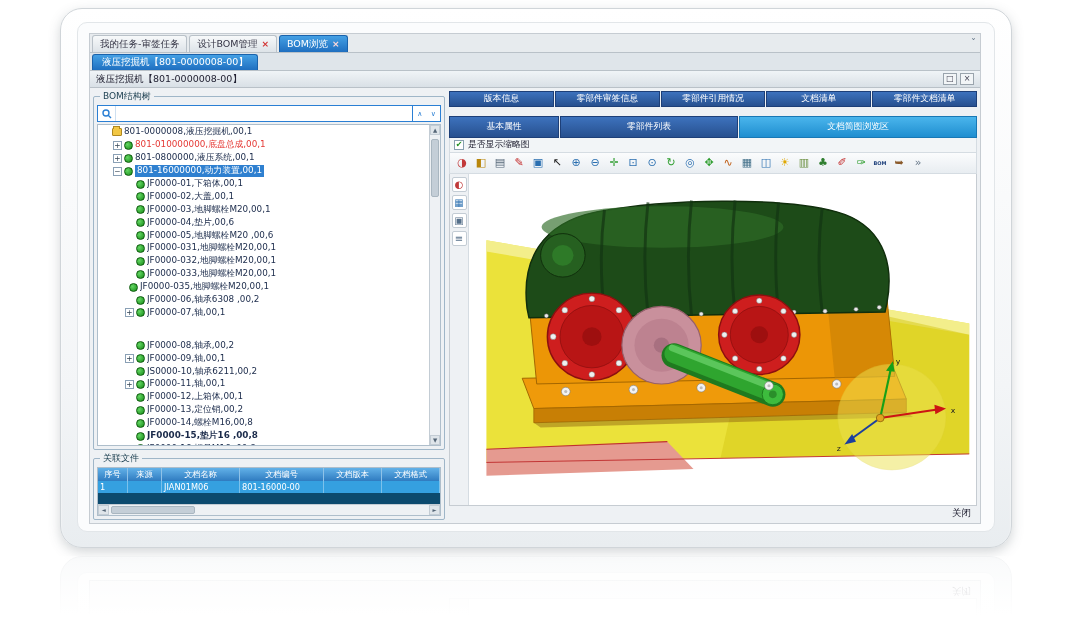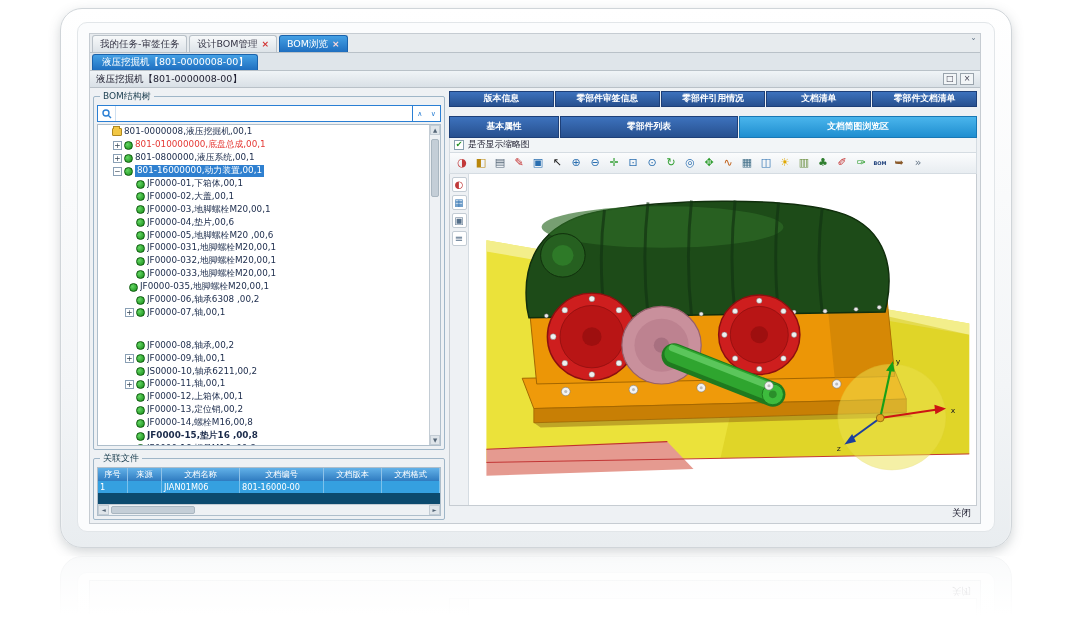--- a/index.html
+++ b/index.html
@@ -107,21 +107,21 @@
   .hs-thumb { position:absolute; left:2px; top:1px; bottom:1px; width:84px;
               background:#c4ced7; border:1px solid #a9b6c0; border-radius:2px; }
 
   
   .right-panel { flex:1; display:flex; flex-direction:column; min-width:0; }
   .rtabs { display:flex; gap:1px; }
   .rtabs1 { height:16px; }
   .rtabs2 { height:22px; margin-top:9px; }
   .rtab { flex:1; background:linear-gradient(#3d72bd,#27508f); color:#fff; display:flex;
           align-items:center; justify-content:center; font-size:8.8px; border:1px solid #1d3f78;
-          white-space:nowrap; overflow:hidden;font-weight:bold; }
+          white-space:nowrap; overflow:hidden; }
   .rtab.active { background:linear-gradient(#4ab5ec,#1f8ed0); border-color:#1878b5; }
   .opt-row { height:15px; display:flex; align-items:center; gap:4px; padding:0 4px;
              background:#f2f5f7; border:1px solid #d5dce2; border-top:none; font-size:8.8px; }
   .checkbox { width:10px; height:10px; border:1px solid #88a0b0; background:#fff; display:flex;
               align-items:center; justify-content:center; font-size:8px; color:#1e8e1e; line-height:8px; }
   .vtoolbar { height:21px; display:flex; align-items:center; gap:3px; padding:0 4px;
               background:linear-gradient(#fbfcfd,#e8edf1); border:1px solid #d5dce2; border-top:none; }
   .tbi { width:16px; height:16px; display:flex; align-items:center; justify-content:center;
          font-size:11px; line-height:16px; border-radius:2px; }
   .tbi.small { font-size:5px; font-weight:bold; letter-spacing:0; }

